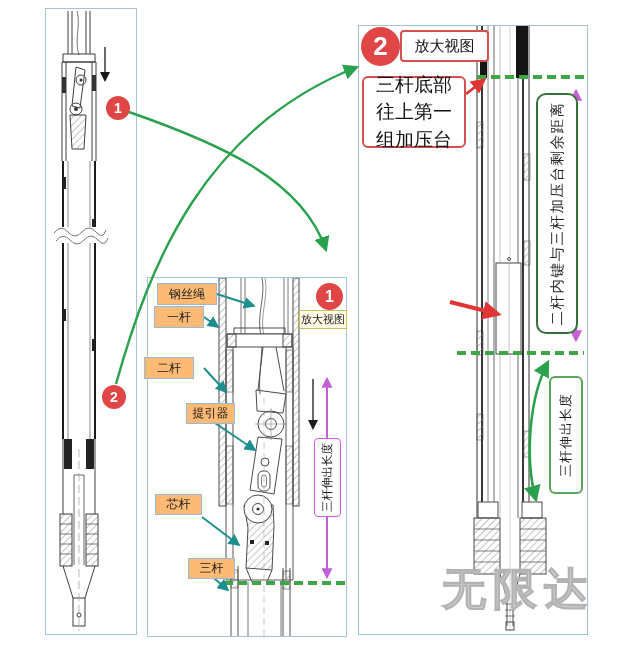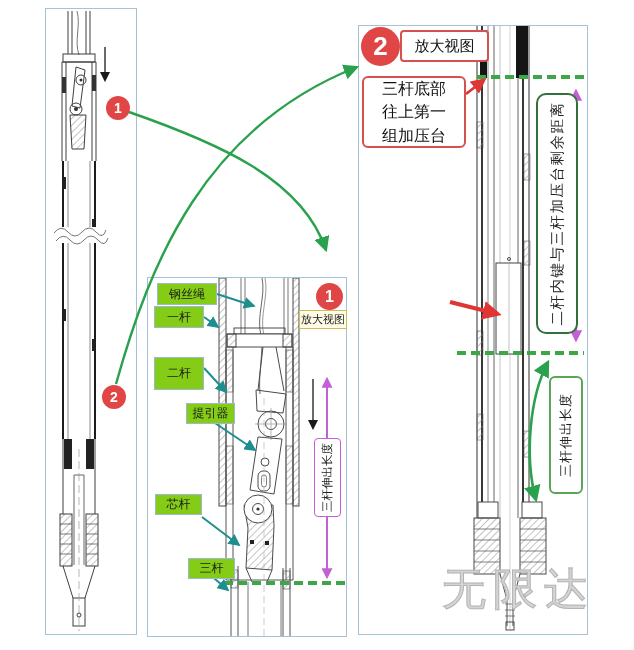--- a/index.html
+++ b/index.html
@@ -1,24 +1,24 @@
 <!DOCTYPE html>
 <html><head>
 <meta charset="utf-8">
 <style>
   html,body{margin:0;padding:0;background:#fff;}
   #stage{position:relative;width:634px;height:650px;background:#ffffff;overflow:hidden;
          font-family:"Liberation Sans","DejaVu Sans",sans-serif;}
   .panel{position:absolute;background:#fff;border:1px solid #a5c3d6;box-sizing:border-box;z-index:1;}
   .panel svg{display:block;}
-  .wm{position:absolute;z-index:4;font-size:44px;letter-spacing:7px;font-weight:normal;
+  .wm{position:absolute;z-index:4;font-size:44px;letter-spacing:7px;font-weight:bold;
       color:#d4d4d4;-webkit-text-stroke:1px #b3b3b3;}
   #overlay{position:absolute;left:0;top:0;z-index:5;pointer-events:none;}
   .lblbox{position:absolute;display:flex;align-items:center;justify-content:center;
-          background:#84cc16;border:1px solid #9db8d2;font-size:12px;color:#1a1a1a;
+          background:#fdba74;border:1px solid #9db8d2;font-size:12px;color:#1a1a1a;
           z-index:6;box-sizing:border-box;}
   .redbox{position:absolute;display:flex;align-items:center;justify-content:center;
           background:#fff;border:2px solid #d65050;border-radius:6px;color:#111;
           z-index:6;box-sizing:border-box;text-align:center;line-height:1.45;}
   .yellowbox{position:absolute;display:flex;align-items:center;justify-content:center;
           background:#fffbe6;border:1px solid #cdbd55;font-size:11px;color:#222;
           z-index:6;box-sizing:border-box;}
   .badge{position:absolute;background:#e04646;border-radius:50%;color:#fff;
          display:flex;align-items:center;justify-content:center;font-weight:bold;z-index:7;}
   .vbox{position:absolute;display:flex;align-items:center;justify-content:center;
@@ -214,41 +214,41 @@
     <path d="M202,517 L239,545" stroke="#1d8f8f" stroke-width="2" fill="none" marker-end="url(#mT)"></path>
     <path d="M203,569 L228,590" stroke="#1d8f8f" stroke-width="2" fill="none" marker-end="url(#mT)"></path>
   </svg>
 
   <div class="lblbox" style="left:157px;top:283px;width:60px;height:22px;">
     <span>钢丝绳</span>
   </div>
   <div class="lblbox" style="left:154px;top:306px;width:50px;height:22px;justify-content:center;">
     <span>一杆</span>
   </div>
-  <div class="lblbox" style="left:154px;top:357px;width:50px;height:33px;">
+  <div class="lblbox" style="left:144px;top:357px;width:50px;height:22px;">
     <span>二杆</span>
   </div>
   <div class="lblbox" style="left:151px;top:403px;width:49px;height:21px;margin-left:35px;">
     <span>提引器</span>
   </div>
   <div class="lblbox" style="left:155px;top:494px;width:47px;height:21px;">
     <span>芯杆</span>
   </div>
   <div class="lblbox" style="left:156px;top:558px;width:47px;height:21px;margin-left:32px;">
     <span>三杆</span>
   </div>
 
   <div class="yellowbox" style="left:299px;top:310px;width:48px;height:19px;">
     <span>放大视图</span>
   </div>
   <div class="redbox" style="left:400px;top:30px;width:89px;height:32px;font-size:15px;border-radius:4px;">
     <span>放大视图</span>
   </div>
 
-  <div class="redbox" style="left:362px;top:76px;width:104px;height:72px;font-size:16px;padding:2px 12px;">
+  <div class="redbox" style="left:362px;top:76px;width:104px;height:72px;font-size:19px;padding:2px 12px;">
     <span>三杆底部往上第一组加压台</span>
   </div>
 
   <div class="vbox vm" style="left:314px;top:438px;width:27px;height:79px;font-size:11.5px;">
     <span>三杆伸出长度</span>
   </div>
   <div class="vbox vg1" style="left:536px;top:93px;width:42px;height:241px;font-size:14.5px;letter-spacing:1.5px;">
     <span>二杆内键与三杆加压台剩余距离</span>
   </div>
   <div class="vbox vg2" style="left:549px;top:376px;width:34px;height:118px;font-size:13px;letter-spacing:1px;">

